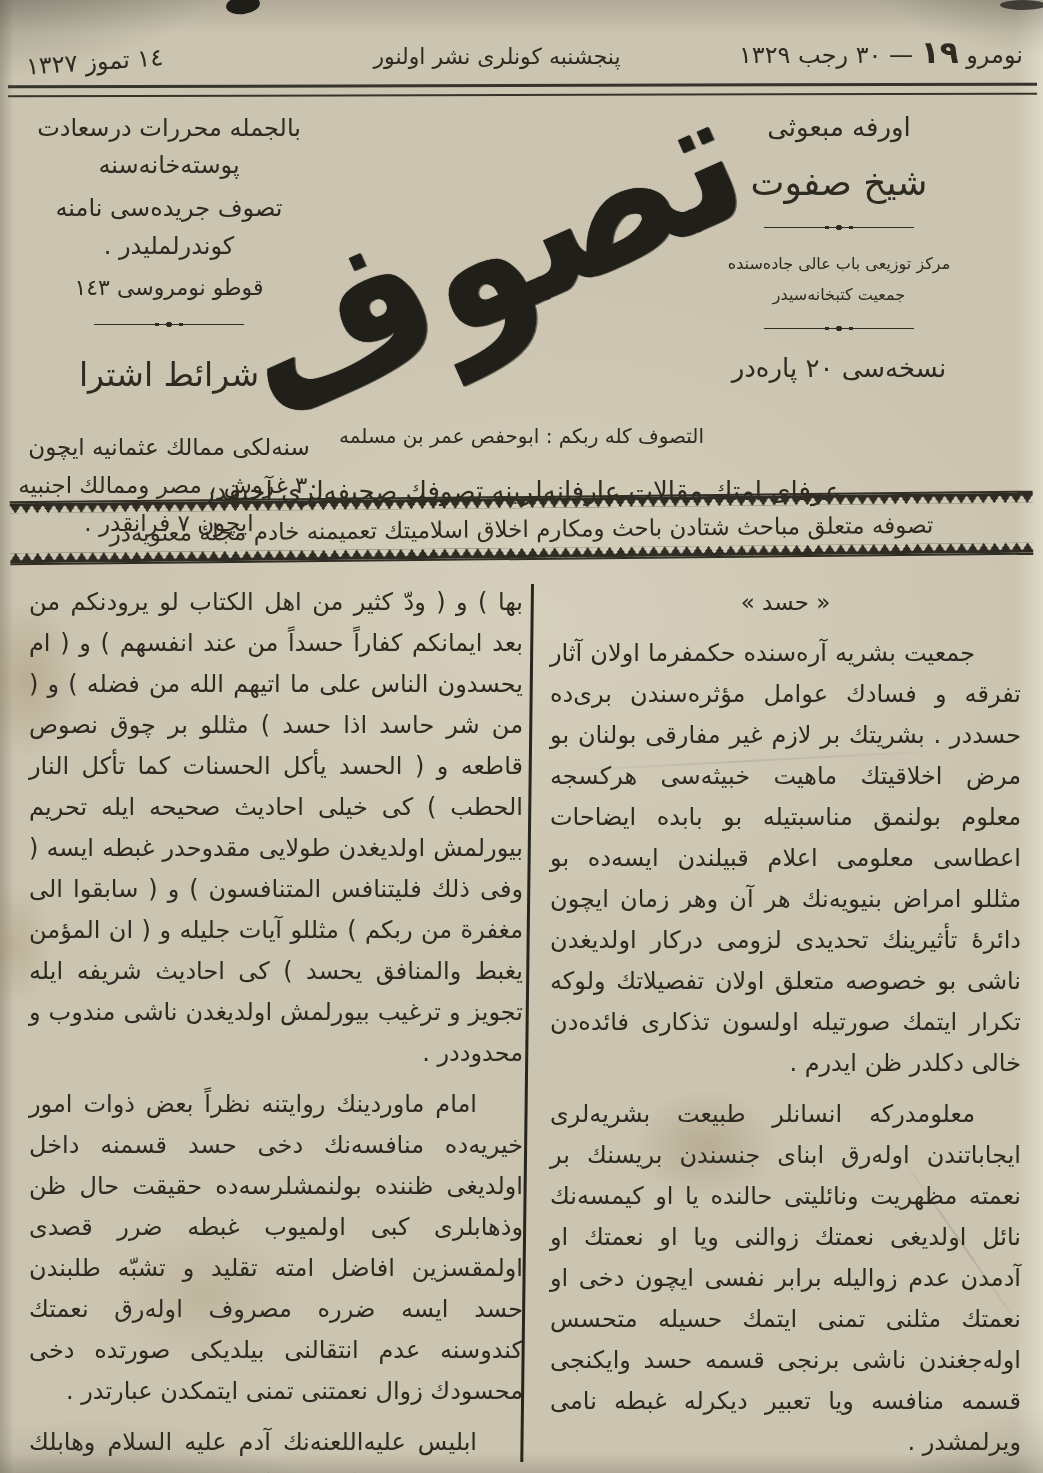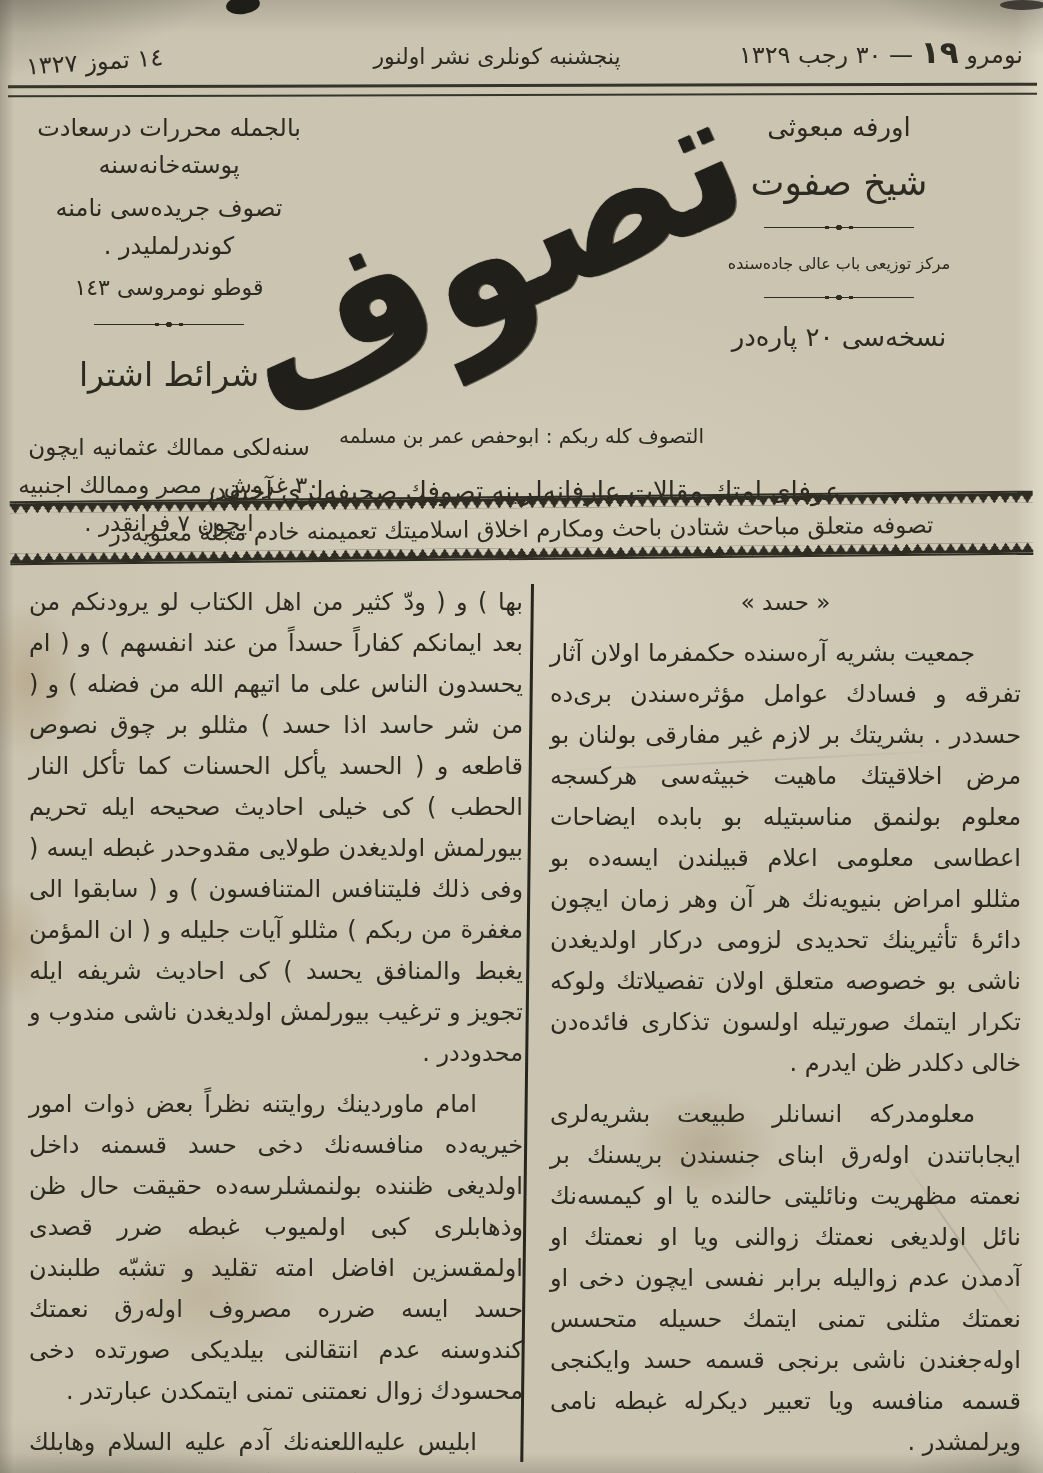--- a/index.html
+++ b/index.html
@@ -108,20 +108,21 @@
   </div>
   <div class="hdr-freq">پنجشنبه كونلرى نشر اولنور</div>
   <div class="hdr-date">١٤ تموز ١٣٢٧</div>
   <div class="dbl-rule"></div>
 
   <div class="mast-right">
     <div class="l2">اورفه مبعوثى</div>
     <div class="name">شيخ صفوت</div>
     <div class="dashdot"></div>
     <div class="addr addr1">مركز توزيعى باب عالى جاده‌سنده</div>
+    <div class="addr">جمعيت كتبخانه‌سيدر</div>
     <div class="dashdot"></div>
     <div class="price">نسخه‌سى ٢٠ پاره‌در</div>
   </div>
 
   <div class="logo-wrap">
     <span class="logo">تصوف</span>
   </div>
 
   <div class="mast-left">
     <div class="l">بالجمله محررات درسعادت پوسته‌خانه‌سنه</div>

